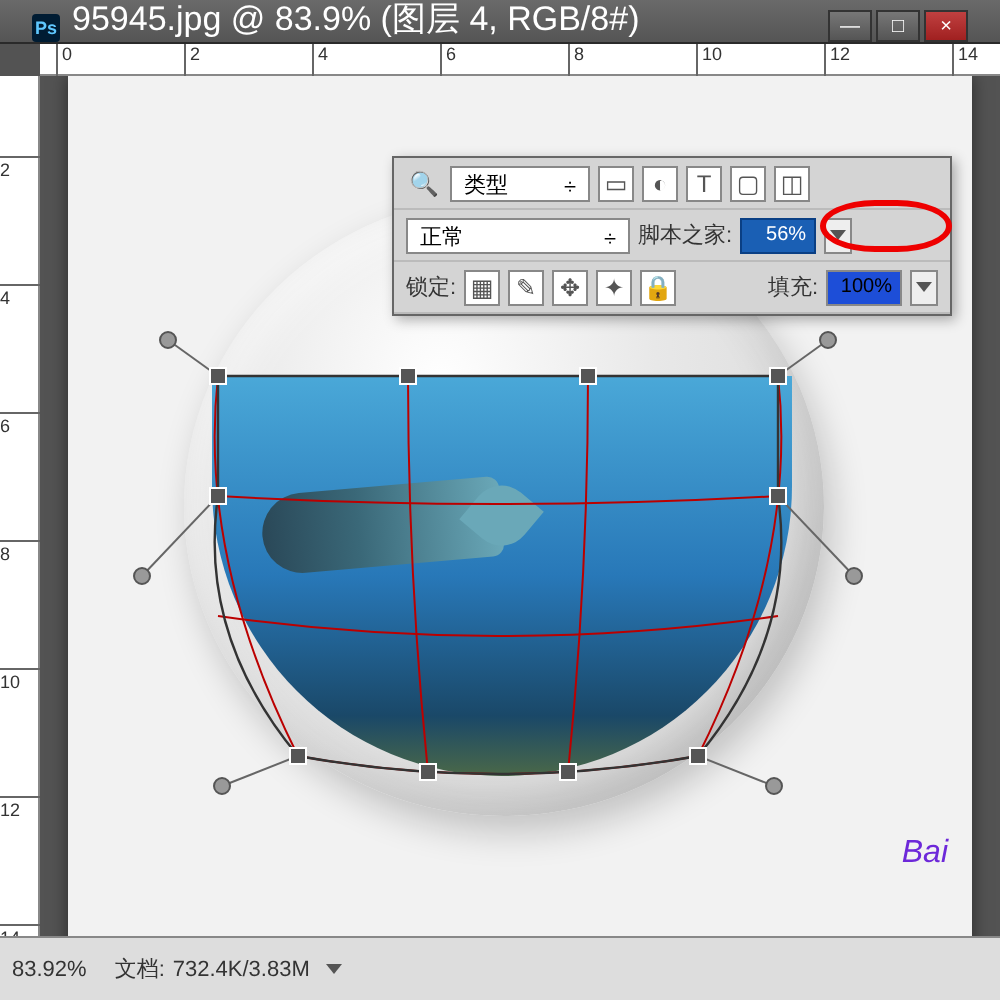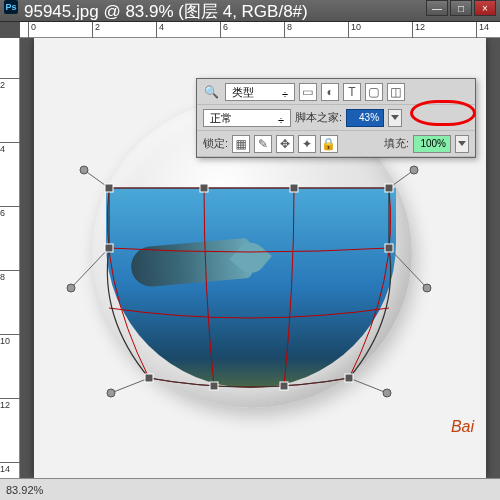--- a/index.html
+++ b/index.html
@@ -1,55 +1,55 @@
 <!DOCTYPE html>
 <html><head>
 <meta charset="utf-8">
 <style>
 *{margin:0;padding:0;box-sizing:border-box;font-family:"Microsoft YaHei",sans-serif;font-size:11px}
 body{background:#fff;width:500px;height:500px;overflow:hidden;position:relative}
 .window{position:absolute;left:0;top:0;width:500px;height:500px;background:#535353}
-.titlebar{height:22px;background:linear-gradient(#6a6a6a,#555);display:flex;align-items:flex-start;padding:0 4px;color:#fff;border-bottom:1px solid #2a2a2a}
+.titlebar{height:22px;background:linear-gradient(#6a6a6a,#555);display:flex;align-items:flex-end;padding:0 16px;color:#fff;border-bottom:1px solid #2a2a2a}
 .titlebar .ps-icon{width:14px;height:14px;background:#001c33;border-radius:2px;display:flex;align-items:center;justify-content:center;color:#5fc8ff;font-weight:bold;font-size:9px;margin-right:6px}
 .titlebar .title{flex:1;font-size:17px}
 .winbtns{display:flex;gap:2px}
 .winbtn{width:22px;height:16px;background:linear-gradient(#777,#555);border:1px solid #333;display:flex;align-items:center;justify-content:center;color:#fff;font-size:10px}
 .winbtn.close{background:linear-gradient(#c04040,#a02020)}
 .ruler-h{position:absolute;left:20px;top:22px;right:0;height:16px;background:#fff;border-bottom:1px solid #888}
 .ruler-h .tick{position:absolute;top:0;font-size:9px;color:#333;border-left:1px solid #666;height:16px;padding-left:2px}
 .ruler-v{position:absolute;left:0;top:38px;width:20px;bottom:22px;background:#fff;border-right:1px solid #888}
 .ruler-v .tick{position:absolute;left:0;font-size:9px;color:#333;border-top:1px solid #666;width:20px;padding-top:1px;writing-mode:horizontal-tb}
 .canvas-area{position:absolute;left:20px;top:38px;right:0;bottom:22px;background:#535353;overflow:hidden}
 .canvas{position:absolute;left:14px;top:0;width:452px;height:440px;background:#f2f2f2;box-shadow:0 0 8px rgba(0,0,0,.5)}
 .drop{position:absolute;left:58px;top:60px;width:320px;height:310px;border-radius:50%;background:radial-gradient(ellipse at 40% 30%,#fff,#e8e8e8 40%,#ddd 70%,#ccc);box-shadow:inset -8px -8px 20px rgba(0,0,0,.15),inset 8px 8px 20px rgba(255,255,255,.6),4px 8px 18px rgba(0,0,0,.2)}
 .imgwrap{position:absolute;left:72px;top:150px;width:290px;height:200px;overflow:hidden;border-radius:0 0 145px 145px}
 .ocean{width:100%;height:100%;background:linear-gradient(#4aa8d8,#2878b8 50%,#1a4868 85%,#4a6848)}
 .mermaid{position:absolute;left:25px;top:55px;width:120px;height:40px;background:linear-gradient(90deg,#2a4858,#3a6878 40%,#6aa8b8);border-radius:20px 6px 6px 20px;transform:rotate(-5deg)}
 .mermaid:after{content:"";position:absolute;right:-15px;top:5px;width:30px;height:30px;background:#6aa8b8;border-radius:50% 0 50% 0;transform:rotate(45deg)}
 .warpbox{position:absolute;left:55px;top:140px;width:320px;height:220px}
 .warpbox svg{position:absolute;left:0;top:0;width:100%;height:100%;overflow:visible}
 .handle{fill:#555;stroke:#fff;stroke-width:1}
 .bezh{fill:#999;stroke:#555}
-.statusbar{position:absolute;left:0;bottom:0;right:0;height:22px;background:#ddd;border-top:1px solid #888;display:flex;align-items:center;font-size:10px;color:#333;padding:0 6px;gap:14px}
+.statusbar{position:absolute;left:0;bottom:0;right:0;height:32px;background:#ddd;border-top:1px solid #888;display:flex;align-items:center;font-size:10px;color:#333;padding:0 6px;gap:14px}
 .statusbar .seg{display:flex;align-items:center;gap:4px}
 .tri{width:0;height:0;border-left:4px solid transparent;border-right:4px solid transparent;border-top:5px solid #555;display:inline-block}
 .layerpanel{position:absolute;right:24px;top:78px;width:280px;background:#d4d4d4;border:1px solid #666;box-shadow:2px 2px 6px rgba(0,0,0,.3)}
 .lp-row{display:flex;align-items:center;height:26px;padding:0 6px;gap:4px;border-bottom:1px solid #bbb}
 .lp-sel{background:#fff;border:1px solid #888;height:18px;display:flex;align-items:flex-end;padding:0 6px;gap:4px;font-size:11px}
 .lp-sel.kind{width:70px}
-.lp-sel.blend{width:88px}
+.lp-sel.blend{width:112px}
 .smicon{width:18px;height:18px;display:flex;align-items:center;justify-content:center;color:#555;font-size:12px;border:1px solid transparent}
 .smicon.box{border:1px solid #888;background:#fff}
 .lp-label{color:#333}
-.pctbox{background:#86efac;border:1px solid #888;height:18px;padding:0 4px;display:flex;align-items:center;font-size:10px;min-width:38px;justify-content:flex-end}
+.pctbox{background:#1d4ed8;border:1px solid #888;height:18px;padding:0 4px;display:flex;align-items:center;font-size:10px;min-width:38px;justify-content:flex-end}
 .pctbox.hl{background:#1a5fb4;color:#fff;border-color:#0a3f84}
 .dd{width:14px;height:18px;border:1px solid #888;background:#eee;display:flex;align-items:center;justify-content:center}
 .circled{position:absolute;border:3px solid #e00;border-radius:50%/60%;pointer-events:none}
 .watermark{position:absolute;right:12px;bottom:26px;color:#999;font-size:14px;font-style:italic;text-shadow:1px 1px 0 #fff}
-.watermark2{position:absolute;right:12px;bottom:42px;color:#c2410c;font-size:16px;font-style:italic}
+.watermark2{position:absolute;right:12px;bottom:42px;color:#6d28d9;font-size:16px;font-style:italic}
 </style>
 </head>
 <body>
 
 <div class="window">
 
   <div class="titlebar">
     <div class="ps-icon">Ps</div>
     <div class="title">95945.jpg @ 83.9% (图层 4, RGB/8#)</div>
     <div class="winbtns">
@@ -132,21 +132,21 @@
       <span class="smicon box">T</span>
       <span class="smicon box">▢</span>
       <span class="smicon box">◫</span>
     </div>
     <div class="lp-row">
       <div class="lp-sel blend">
           <span>正常</span>
           <span style="margin-left:auto">÷</span>
         </div>
       <span class="lp-label">脚本之家:</span>
-      <div class="pctbox hl">43%</div>
+      <div class="pctbox hl">56%</div>
       <div class="dd">
           <span class="tri"></span>
         </div>
     </div>
     <div class="lp-row">
       <span class="lp-label">锁定:</span>
       <span class="smicon box">▦</span>
       <span class="smicon box">✎</span>
       <span class="smicon box">✥</span>
       <span class="smicon box">✦</span>
@@ -158,15 +158,20 @@
         </div>
     </div>
   </div>
 
   <div class="circled" style="right:24px;top:100px;width:66px;height:26px"></div>
 
   <div class="statusbar">
     <div class="seg">
         <span>83.92%</span>
       </div>
+    <div class="seg">
+        <span>文档:</span>
+        <span>732.4K/3.83M</span>
+        <span class="tri" style="margin-left:4px"></span>
+      </div>
   </div>
 
 </div>
 
 </body></html>

